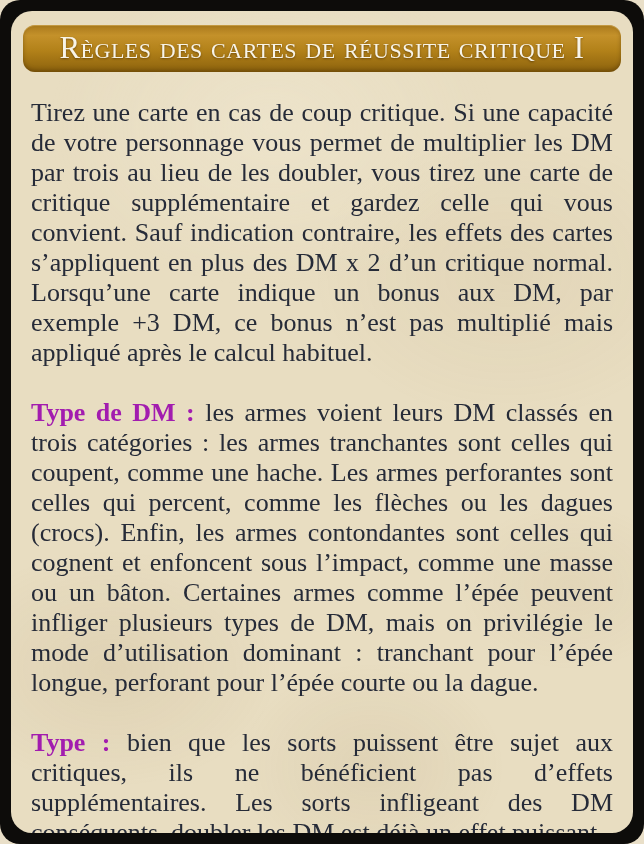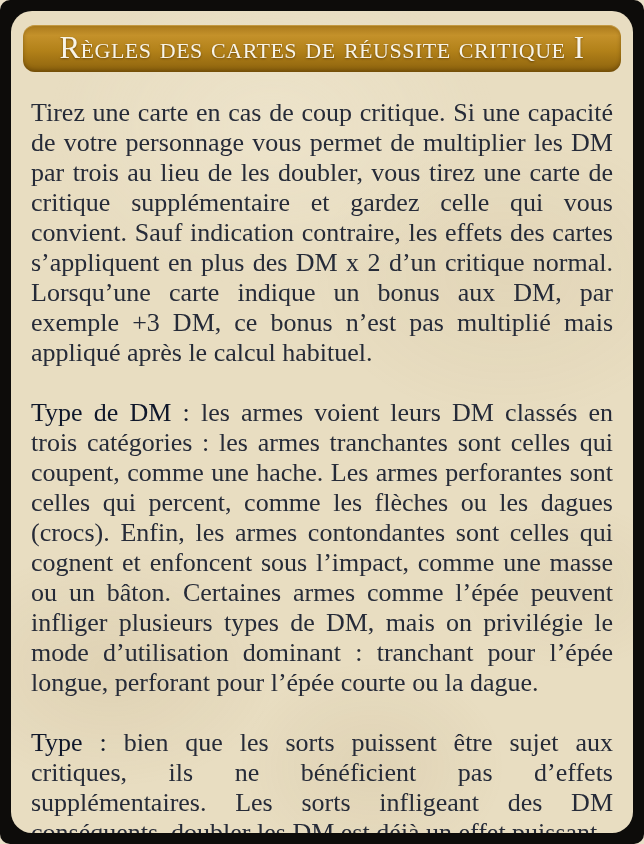--- a/index.html
+++ b/index.html
@@ -12,21 +12,21 @@
     background: #e9dfc8;
     font-family: "Liberation Serif", "DejaVu Serif", serif;
     overflow: hidden;
   }
   .card-outer {
     position: absolute;
     left: 0; top: 0;
     width: 644px;
     height: 844px;
     background: #0d0c0a;
-    border-radius: 10px;
+    border-radius: 20px;
     box-sizing: border-box;
     padding: 11px;
   }
   .card-inner {
     position: relative;
     width: 100%;
     height: 100%;
     background: #e8ddc1;
     border-radius: 21px;
     box-sizing: border-box;
@@ -73,22 +73,22 @@
     margin: 26px 10px 0 10px;
     color: #262b38;
     font-size: 26px;
     line-height: 1.155;
     text-align: justify;
   }
   .body-text p {
     margin: 0 0 30px 0;
   }
   .lead {
-    font-weight: normal;
-    color: #0f172a;
+    font-weight: bold;
+    color: #a21caf;
   }
 </style>
 </head>
 <body>
 
 <div class="card-outer">
   <div class="card-inner">
 
     <div class="header-band">
       <div class="card-title">Règles des cartes de réussite critique I</div>

